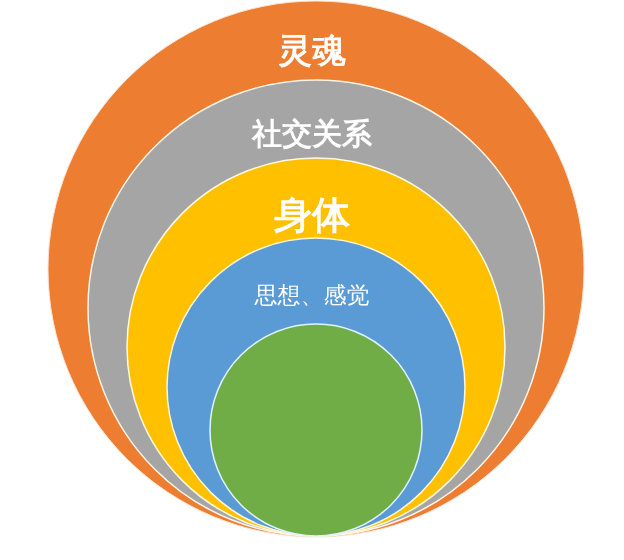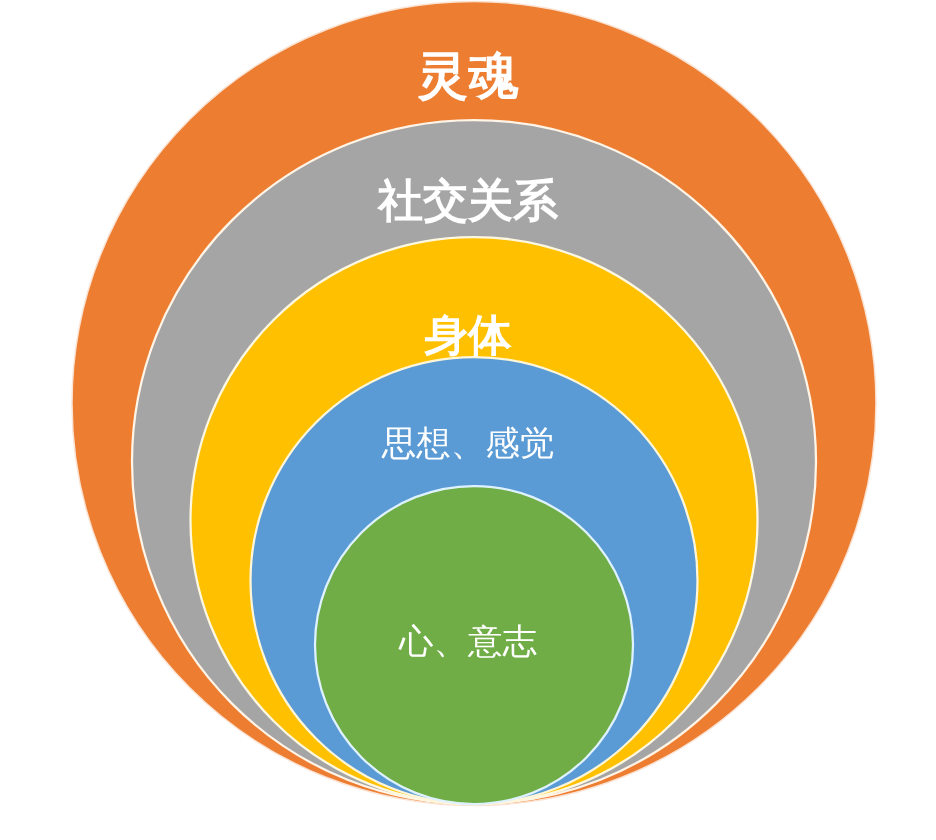--- a/index.html
+++ b/index.html
@@ -2,34 +2,33 @@
 <html><head>
   <meta charset="utf-8">
   <style>
     html, body { margin: 0; padding: 0; background: #ffffff; }
     .stage { position: relative; width: 624px; height: 560px; overflow: hidden; background: #fff; }
     svg { position: absolute; left: 0; top: 0; }
     .lbl { position: absolute; left: 0; width: 624px; text-align: center; color: #ffffff;
       font-family: "DejaVu Sans", "Liberation Sans", sans-serif; font-weight: bold; white-space: nowrap; }
     .l1 { top: 28px; font-size: 34px; }
     .l2 { top: 114px; font-size: 30px; }
-    .l3 { top: 204px; font-size: 29px; }
+    .l3 { top: 190px; font-size: 38px; }
     .l4 { top: 280px; font-size: 23px; font-weight: normal; font-family: Liberation Mono, monospace; }
     .l5 { top: 412px; font-size: 23px; font-weight: normal; }
   </style>
 </head>
 <body>
 
 <div class="stage">
   <svg width="624" height="560" viewBox="0 0 624 560">
     <circle cx="316" cy="269" r="268" fill="#ED7D31" stroke="#fbe3d3" stroke-width="1"></circle>
     <circle cx="316" cy="308" r="228" fill="#A5A5A5" stroke="#fff4e6" stroke-width="1.5"></circle>
     <circle cx="316" cy="347" r="189" fill="#FFC000" stroke="#fff8e0" stroke-width="1.5"></circle>
     <circle cx="316" cy="387" r="149" fill="#5B9BD5" stroke="#fff6d8" stroke-width="1.5"></circle>
     <circle cx="316" cy="430" r="106" fill="#70AD47" stroke="#dff2ff" stroke-width="1.5"></circle>
   </svg>
 
   <div class="lbl l1">灵魂</div>
   <div class="lbl l2">社交关系</div>
   <div class="lbl l3">身体</div>
   <div class="lbl l4">思想、感觉</div>
-  <div class="lbl l5">心、意志</div>
 </div>
 
 </body></html>

